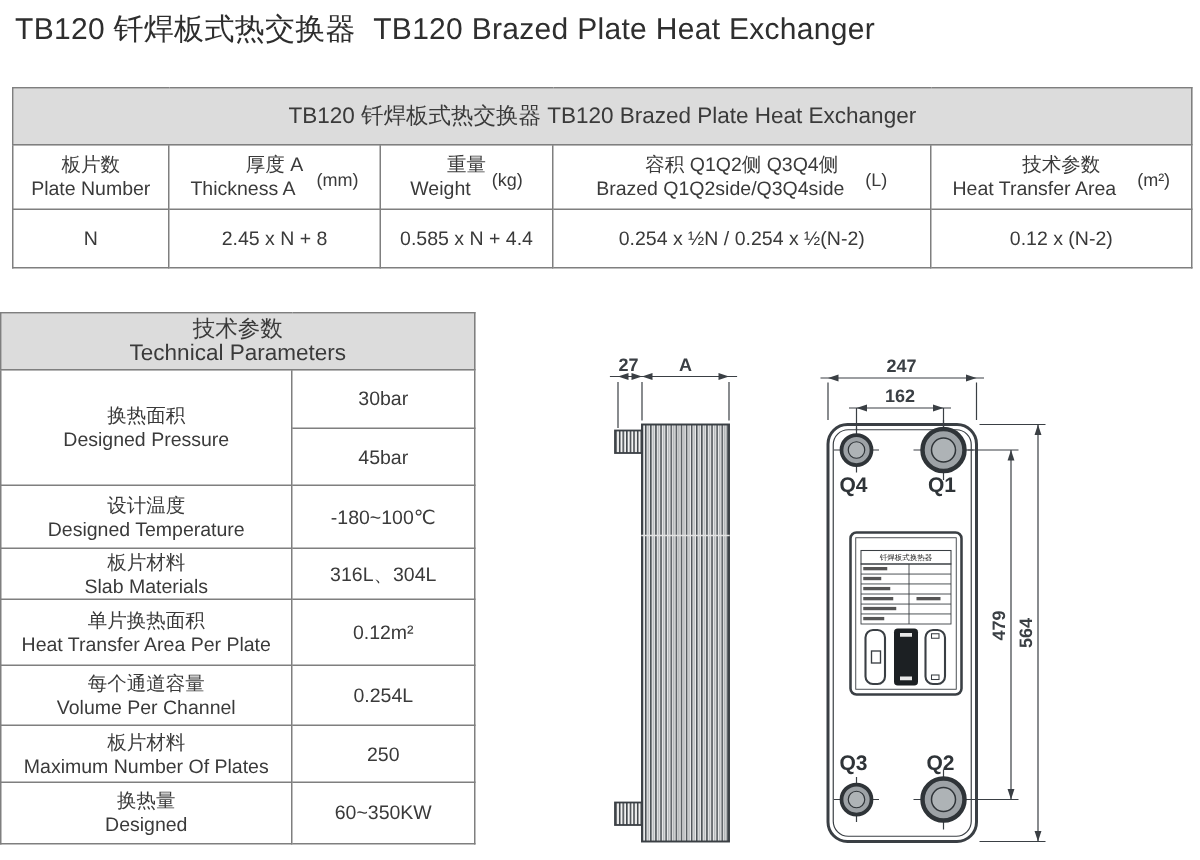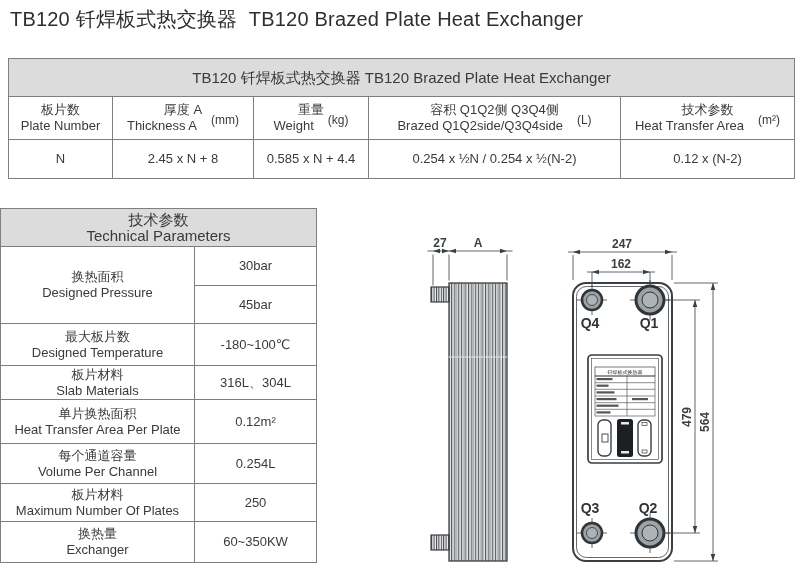--- a/index.html
+++ b/index.html
@@ -14,21 +14,21 @@
   table{border-collapse:collapse;table-layout:fixed;}
   td{border:1px solid #7f7f7f;text-align:center;vertical-align:middle;padding:0;font-size:13px;line-height:16px;color:#3a3a3a;}
   .tbl-title td{background:#dcdcdc;font-size:15px;}
   .spec{position:absolute;left:8px;top:58px;width:786px;}
   .spec .tbl-title td{height:37px;}
   .spec .cols td{height:42px;}
   .spec .vals td{height:38px;}
   .unit{position:relative;top:-6px;font-size:12px;margin-left:14px;}
   .tech{position:absolute;left:0;top:208px;width:316px;}
   .tech .tbl-title td{height:37px;}
-  .drawing{position:absolute;left:400px;top:210px;width:400px;height:363px;}
+  .drawing{position:absolute;left:379px;top:210px;width:400px;height:363px;}
   .dim{font-size:12px;font-weight:600;fill:#3a3f44;font-family:"Liberation Sans","DejaVu Sans",sans-serif;}
   .qlbl{font-size:14px;font-weight:700;fill:#2f3438;font-family:"Liberation Sans","DejaVu Sans",sans-serif;}
   .np-title{font-size:5px;fill:#222;font-family:"Liberation Sans","DejaVu Sans",sans-serif;}
 </style>
 </head>
 <body>
 
 <div class="page-title">TB120 钎焊板式热交换器  TB120 Brazed Plate Heat Exchanger</div>
 
 <table class="spec">
@@ -92,21 +92,21 @@
       <div>换热面积</div>
       <div>Designed Pressure</div>
     </td>
     <td style="height:38px">30bar</td>
   </tr>
   <tr>
     <td style="height:37px">45bar</td>
   </tr>
   <tr>
     <td style="height:41px">
-      <div>最大板片数</div>
+      <div>设计温度</div>
       <div>Designed Temperature</div>
     </td>
     <td>-180~100℃</td>
   </tr>
   <tr>
     <td style="height:33px">
       <div>板片材料</div>
       <div>Slab Materials</div>
     </td>
     <td>316L、304L</td>
@@ -128,21 +128,21 @@
   <tr>
     <td style="height:37px">
       <div>板片材料</div>
       <div>Maximum Number Of Plates</div>
     </td>
     <td>250</td>
   </tr>
   <tr>
     <td style="height:40px">
       <div>换热量</div>
-      <div>Exchanger</div>
+      <div>Designed</div>
     </td>
     <td>60~350KW</td>
   </tr>
 </tbody>
   </table>
 
 <div class="drawing">
 <svg width="400" height="363" viewBox="0 0 400 363" xmlns="http://www.w3.org/2000/svg">
   <defs>
     <pattern id="stripes" width="3.4" height="6" patternUnits="userSpaceOnUse">

